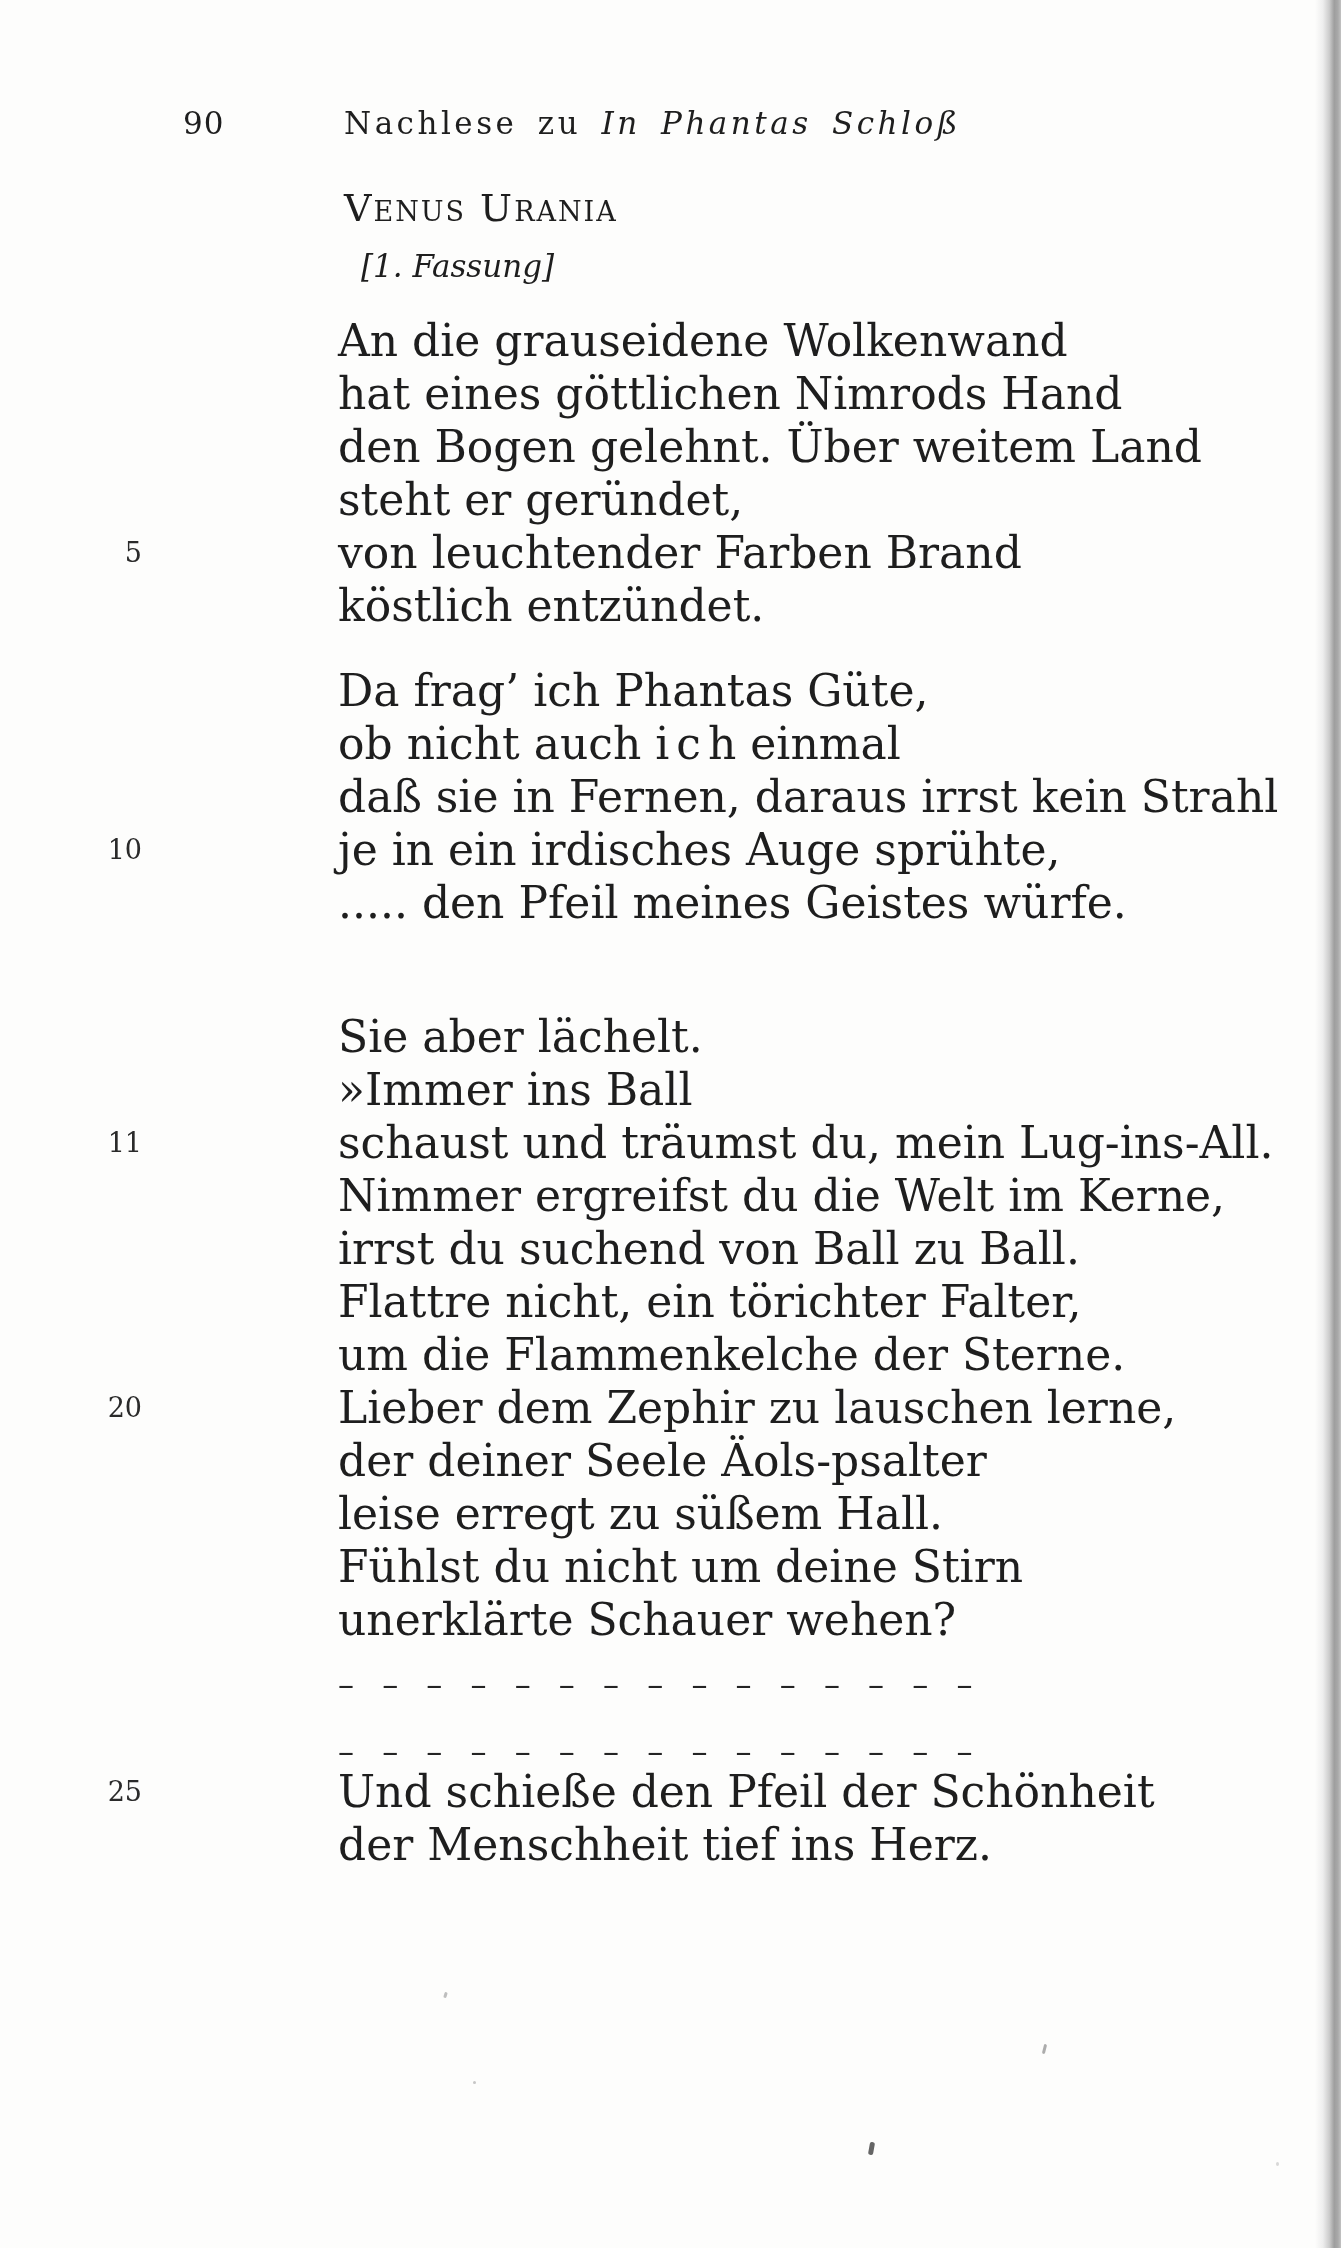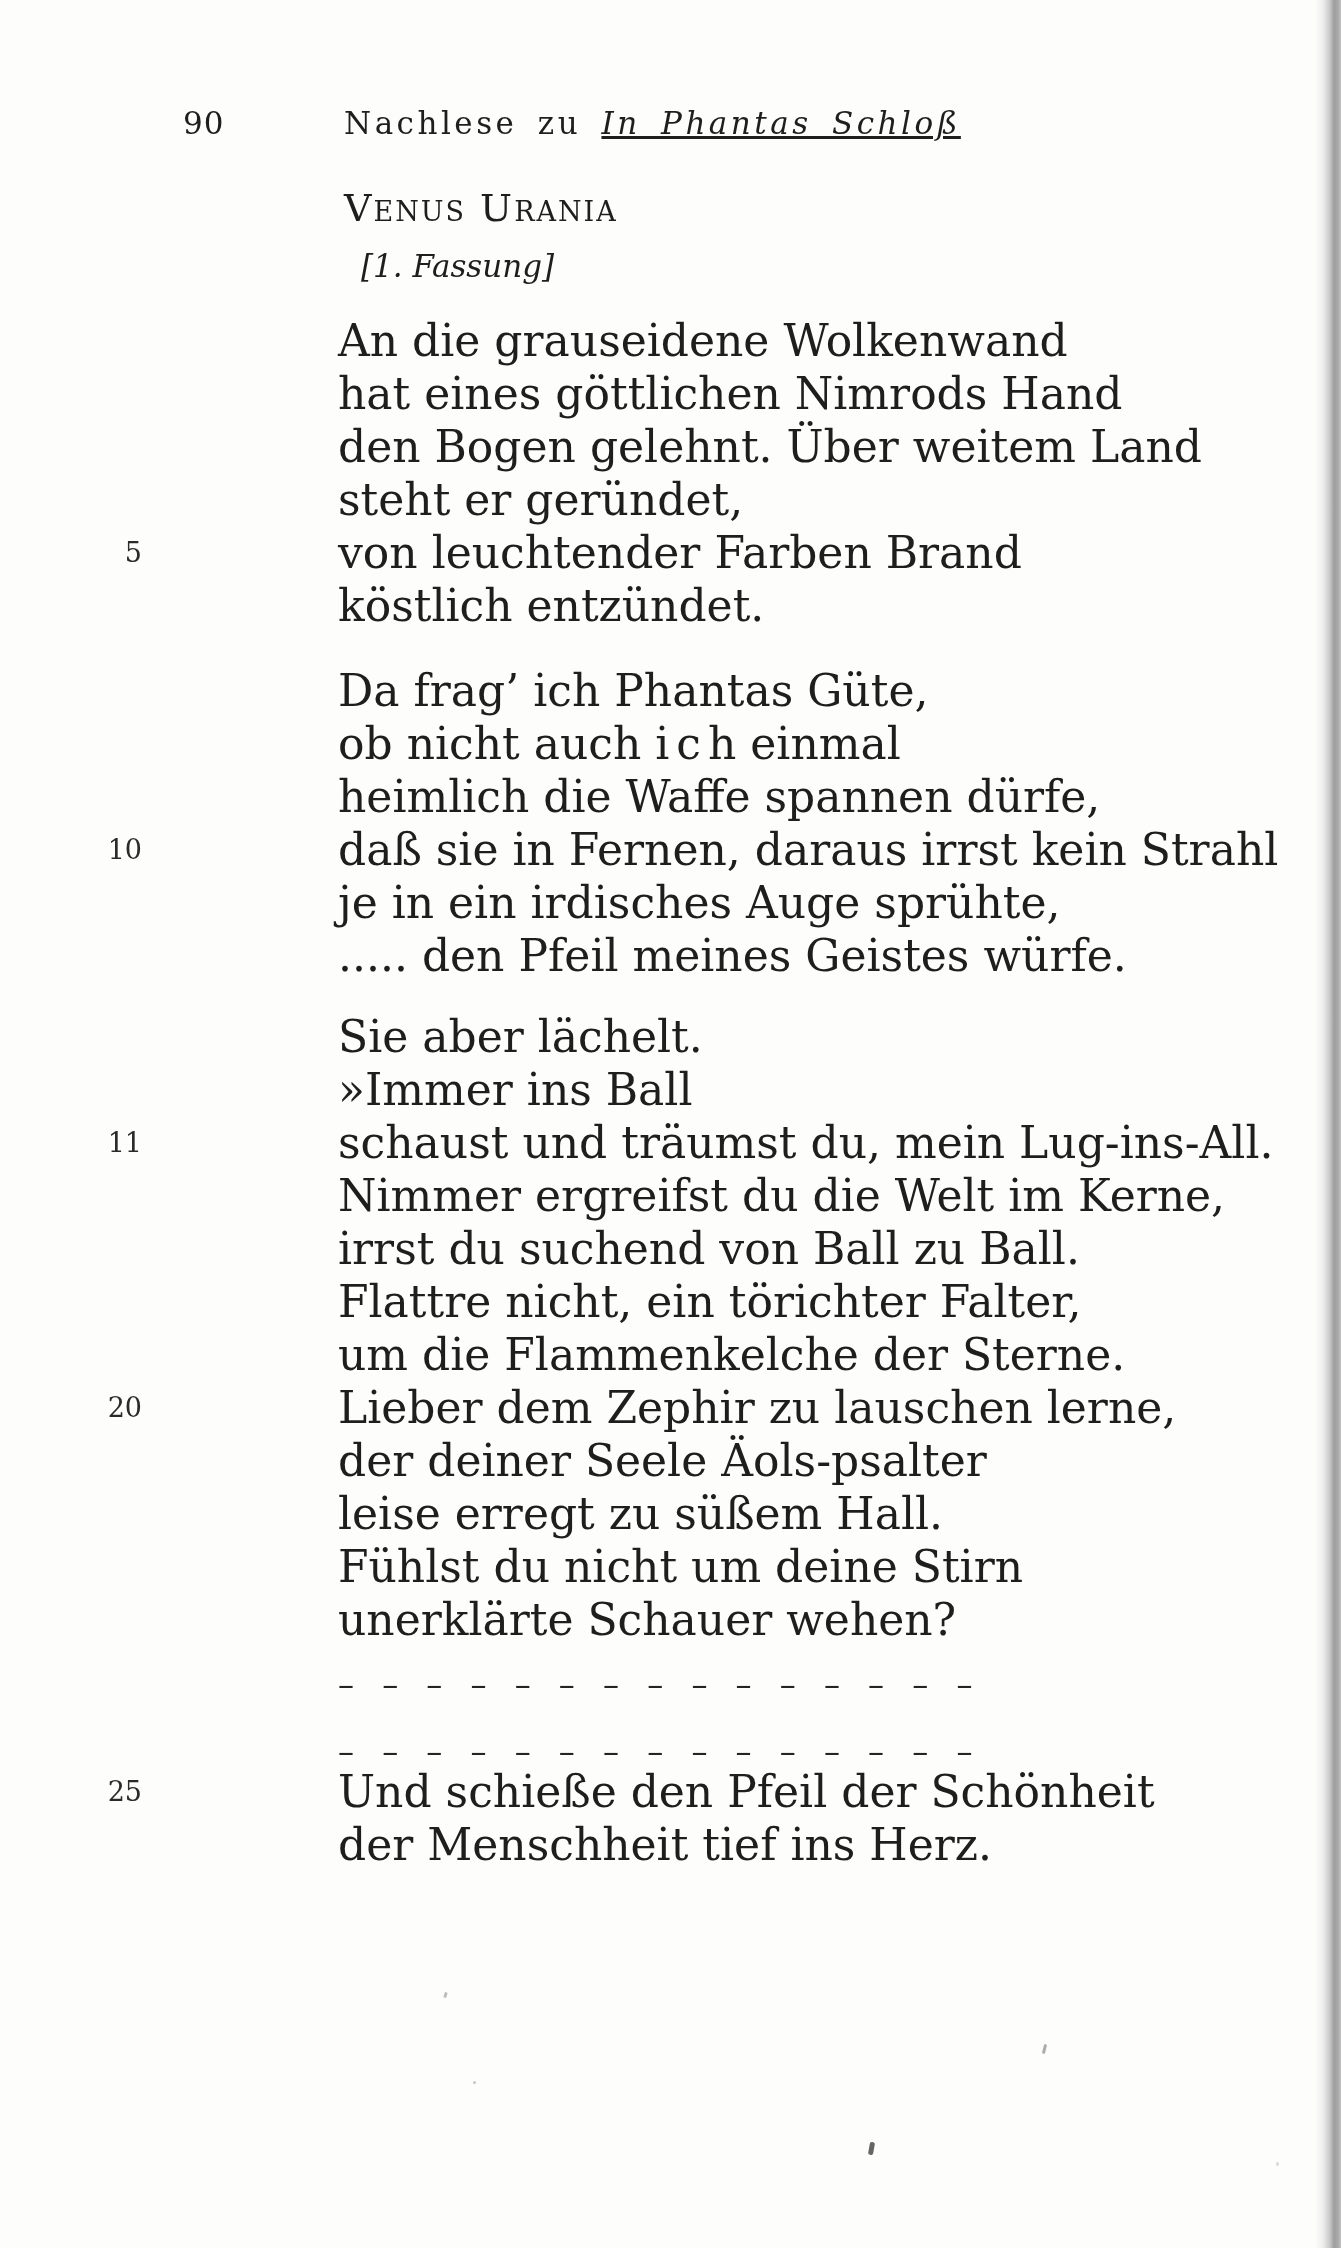--- a/index.html
+++ b/index.html
@@ -39,21 +39,21 @@
     left: 183px; top: 0;
     letter-spacing: 1px;
   }
   .head-title {
     position: absolute;
     left: 344px; top: 0;
     letter-spacing: 3.5px;
     word-spacing: 7px;
     white-space: nowrap;
   }
-  .head-title .it { font-style: italic; text-decoration: underline; }
+  .head-title .it { font-style: italic; }
 
   .poem-title {
     position: absolute;
     left: 344px; top: 186px;
     height: 44px; line-height: 44px;
     font-size: 38px;
     font-variant: small-caps;
     letter-spacing: 2px;
     white-space: nowrap;
   }
@@ -136,21 +136,20 @@
     <div>hat eines göttlichen Nimrods Hand</div>
     <div>den Bogen gelehnt. Über weitem Land</div>
     <div>steht er geründet,</div>
     <div>von leuchtender Farben Brand</div>
     <div>köstlich entzündet.</div>
   </div>
 
   <div class="stanza stanza-2">
     <div>Da frag’ ich Phantas Güte,</div>
     <div><span>ob nicht auch </span><span class="sperr">ich</span><span> einmal</span></div>
-    <div>heimlich die Waffe spannen dürfe,</div>
     <div>daß sie in Fernen, daraus irrst kein Strahl</div>
     <div>je in ein irdisches Auge sprühte,</div>
     <div>..... den Pfeil meines Geistes würfe.</div>
   </div>
 
   <div class="stanza stanza-3">
     <div>Sie aber lächelt.</div>
     <div>»Immer ins Ball</div>
     <div>schaust und träumst du, mein Lug-ins-All.</div>
     <div>Nimmer ergreifst du die Welt im Kerne,</div>

